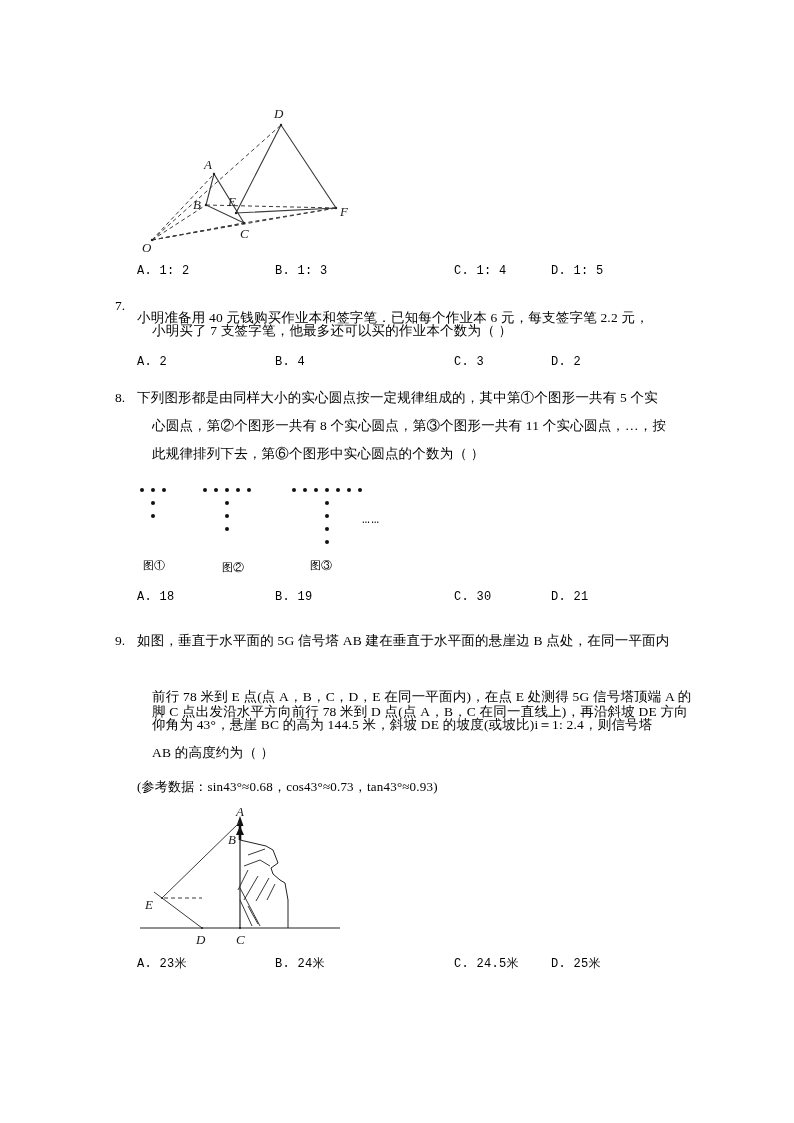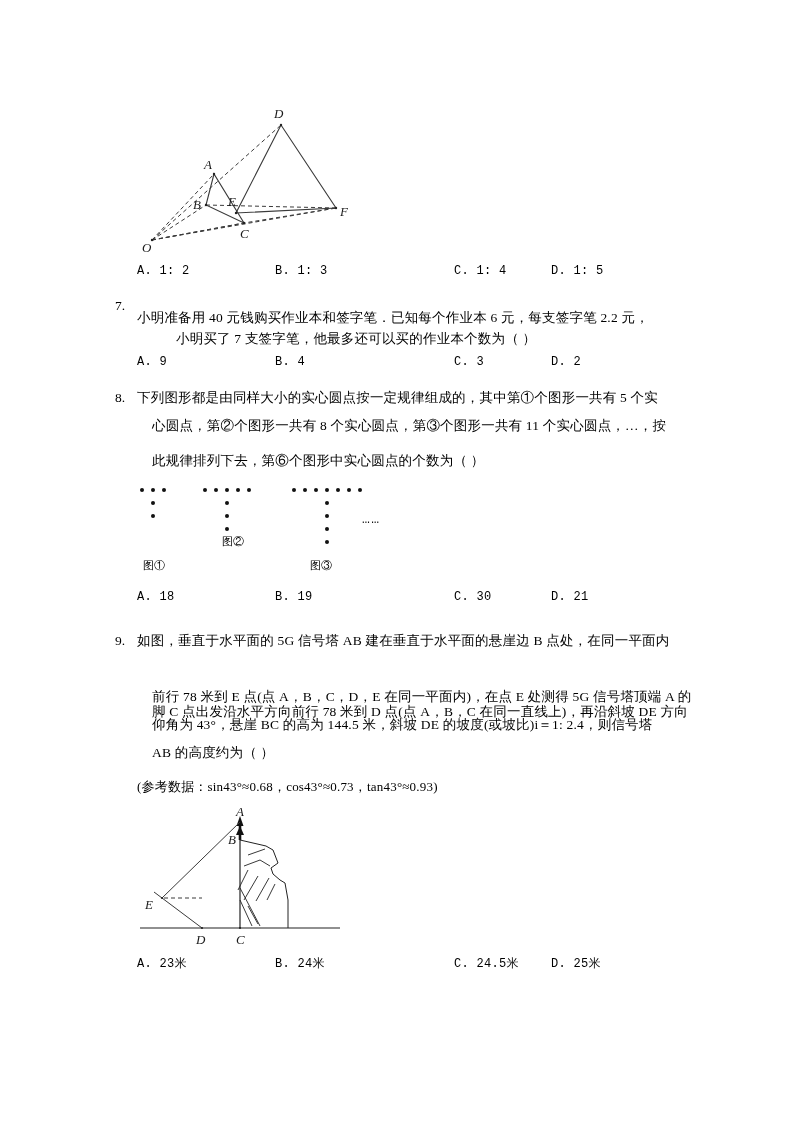--- a/index.html
+++ b/index.html
@@ -143,33 +143,33 @@
 
   <div class="opt-row" style="top:264px;">
     <span class="opt o1">A. 1: 2</span>
     <span class="opt o2">B. 1: 3</span>
     <span class="opt o3">C. 1: 4</span>
     <span class="opt o4">D. 1: 5</span>
   </div>
 
   <div class="qnum" style="left:115px; top:296px;">7.</div>
   <div class="qline" style="left:137px; top:296px;margin-top:12px;">小明准备用 40 元钱购买作业本和签字笔．已知每个作业本 6 元，每支签字笔 2.2 元，</div>
-  <div class="qline" style="left:152px; top:329px;margin-left:24px;">小明买了 7 支签字笔，他最多还可以买的作业本个数为（        ）</div>
+  <div class="qline" style="left:152px; top:321px;">小明买了 7 支签字笔，他最多还可以买的作业本个数为（        ）</div>
 
   <div class="opt-row" style="top:355px;">
-    <span class="opt o1">A. 9</span>
+    <span class="opt o1">A. 2</span>
     <span class="opt o2">B. 4</span>
     <span class="opt o3">C. 3</span>
     <span class="opt o4">D. 2</span>
   </div>
 
   <div class="qnum" style="left:115px; top:388px;">8.</div>
   <div class="qline" style="left:137px; top:388px;">下列图形都是由同样大小的实心圆点按一定规律组成的，其中第①个图形一共有 5 个实</div>
   <div class="qline" style="left:152px; top:416px;">心圆点，第②个图形一共有 8 个实心圆点，第③个图形一共有 11 个实心圆点，…，按</div>
-  <div class="qline" style="left:152px; top:444px;margin-top:7px;">此规律排列下去，第⑥个图形中实心圆点的个数为（        ）</div>
+  <div class="qline" style="left:152px; top:444px;">此规律排列下去，第⑥个图形中实心圆点的个数为（        ）</div>
 
   <div class="fig" style="left:140px; top:488px; width:300px; height:60px;">
 
     <div>
       <div class="dot" style="left:0px;  top:0px;"></div>
       <div class="dot" style="left:11px; top:0px;"></div>
       <div class="dot" style="left:22px; top:0px;"></div>
       <div class="dot" style="left:11px; top:13px;"></div>
       <div class="dot" style="left:11px; top:26px;"></div>
     </div>
@@ -195,21 +195,21 @@
       <div class="dot" style="left:218px; top:0px;"></div>
       <div class="dot" style="left:185px; top:13px;"></div>
       <div class="dot" style="left:185px; top:26px;"></div>
       <div class="dot" style="left:185px; top:39px;"></div>
       <div class="dot" style="left:185px; top:52px;"></div>
     </div>
     <div class="ellipsis-dots" style="left:222px; top:24px;">……</div>
   </div>
 
   <div class="figlabel" style="left:143px; top:558px;">图①</div>
-  <div class="figlabel" style="left:222px; top:534px;font-family:Liberation Serif, serif;">图②</div>
+  <div class="figlabel" style="left:222px; top:560px;font-family:Liberation Serif, serif;">图②</div>
   <div class="figlabel" style="left:310px; top:558px;">图③</div>
 
   <div class="opt-row" style="top:590px;">
     <span class="opt o1">A. 18</span>
     <span class="opt o2">B. 19</span>
     <span class="opt o3">C. 30</span>
     <span class="opt o4">D. 21</span>
   </div>
 
   <div class="qnum" style="left:115px; top:631px;">9.</div>

